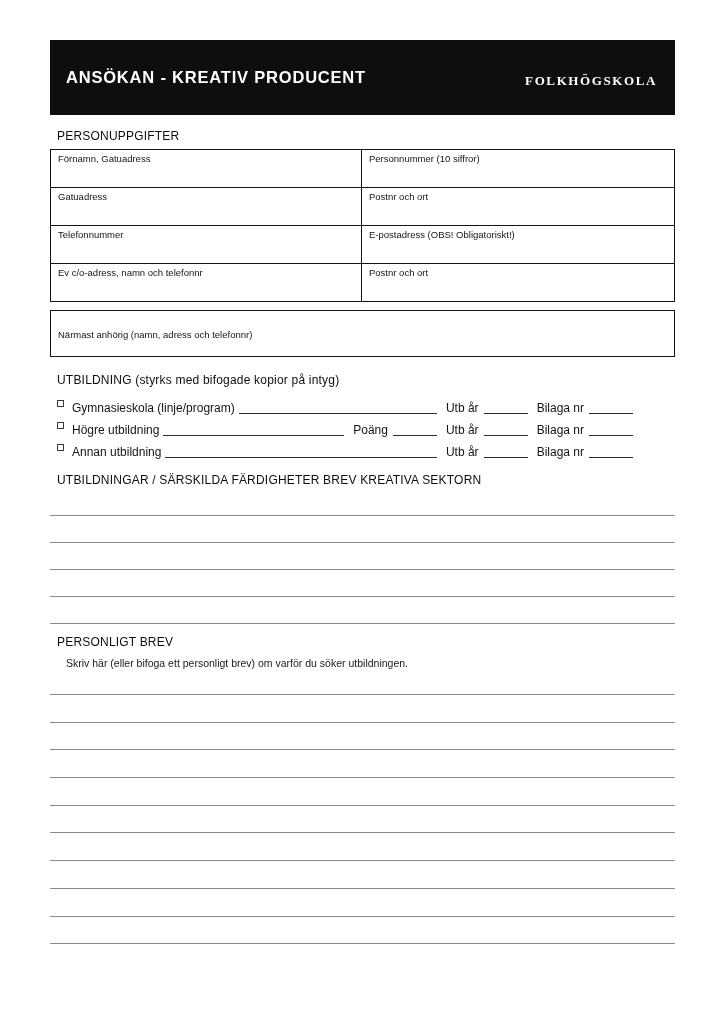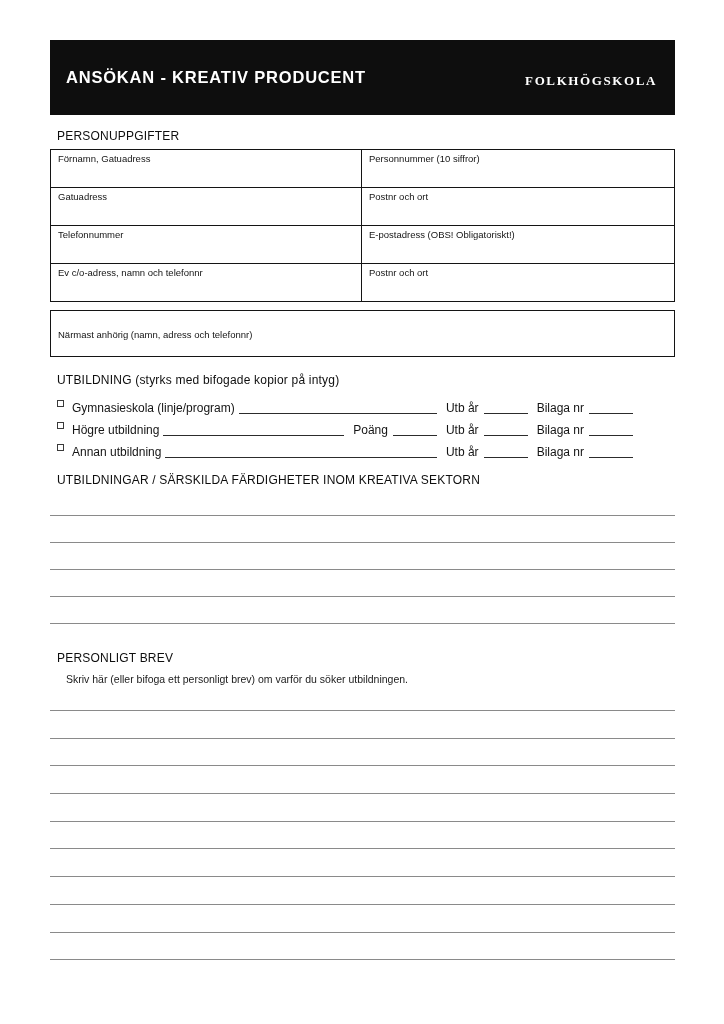--- a/index.html
+++ b/index.html
@@ -30,21 +30,21 @@
   .logo-sub  { font-size:13px; font-weight:bold; letter-spacing:1.6px; margin-top:5px;font-family:Liberation Serif, serif; }
 
   
   .section-heading {
     font-size:12px; font-weight:normal; letter-spacing:0.2px; color:#0e0e0e;
     line-height:12px;
   }
   .heading-person { margin:0 0 7px 7px; }
   .heading-utb    { margin:17px 0 0 7px; }
   .heading-fard   { margin:13px 0 2px 7px; }
-  .heading-brev   { margin:28px 0 0 7px; }
+  .heading-brev   { margin:12px 0 0 7px; }
 
   
   table.form-table {
     width:100%; border-collapse:collapse;
     border:1.6px solid #141414;
   }
   table.form-table td {
     border:1.3px solid #141414;
     height:34px; vertical-align:top;
     font-size:9.5px; padding:3px 0 0 7px;
@@ -166,21 +166,21 @@
             <span class="f-label">Utb år</span>
             <span class="short-line"></span>
           </span>
           <span class="edu-field">
             <span class="f-label">Bilaga nr</span>
             <span class="short-line"></span>
           </span>
         </div>
       </div>
 
-    <div class="section-heading heading-fard">UTBILDNINGAR / SÄRSKILDA FÄRDIGHETER INOM KREATIVA SEKTORN</div>
+    <div class="section-heading heading-fard">UTBILDNINGAR / SÄRSKILDA FÄRDIGHETER BREV KREATIVA SEKTORN</div>
 
     <div class="write-lines lines-fard">
         <div class="write-line"></div>
         <div class="write-line"></div>
         <div class="write-line"></div>
         <div class="write-line"></div>
         <div class="write-line"></div>
       </div>
 
     <div class="section-heading heading-brev">PERSONLIGT BREV</div>

